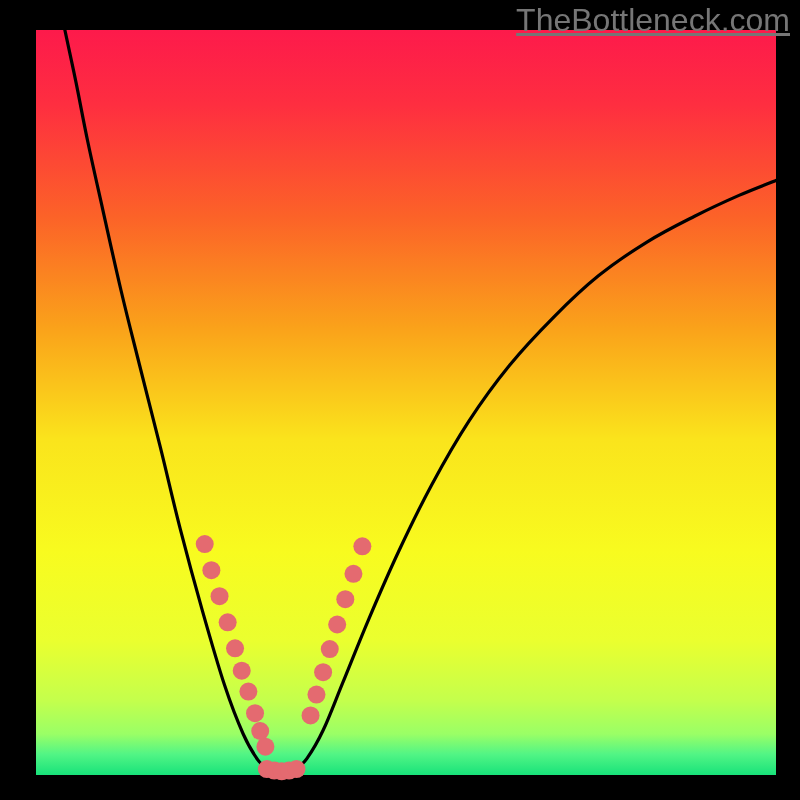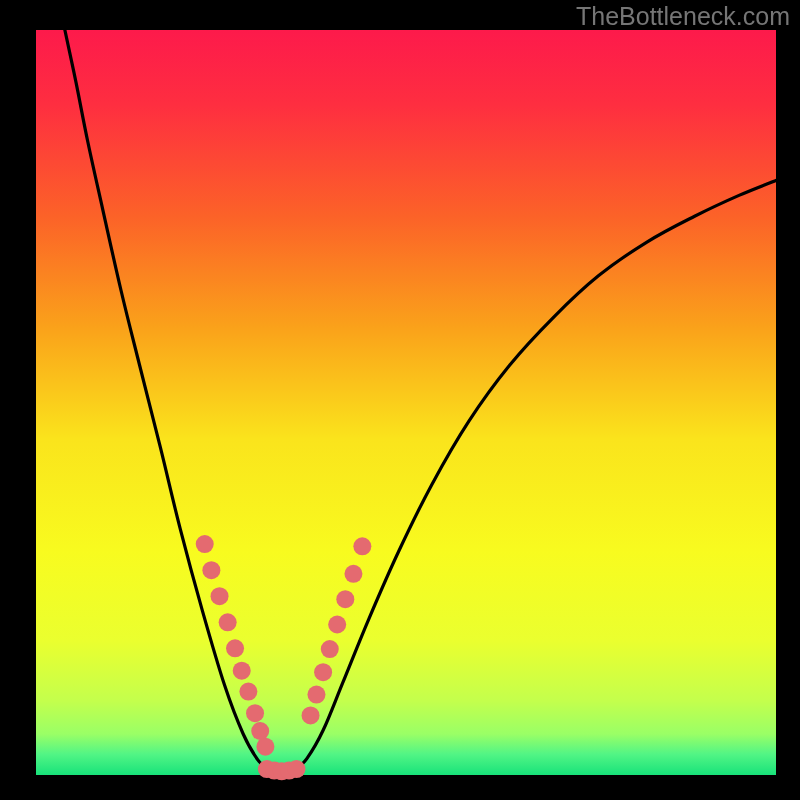--- a/index.html
+++ b/index.html
@@ -16,24 +16,25 @@
     left: 0; top: 0;
     width: 800px;
     height: 800px;
     background: #000;
   }
   .watermark {
     position: absolute;
     top: 2px;
     right: 10px;
     color: #767676;
-    font-size: 25px;
+    font-size: 32px;
     font-weight: 500;
     letter-spacing: 0;
     z-index: 10;
+    text-decoration: underline;
   }
   svg {
     position: absolute;
     left: 0; top: 0;
   }
 </style>
 </head>
 <body>
 
 <div class="frame">

